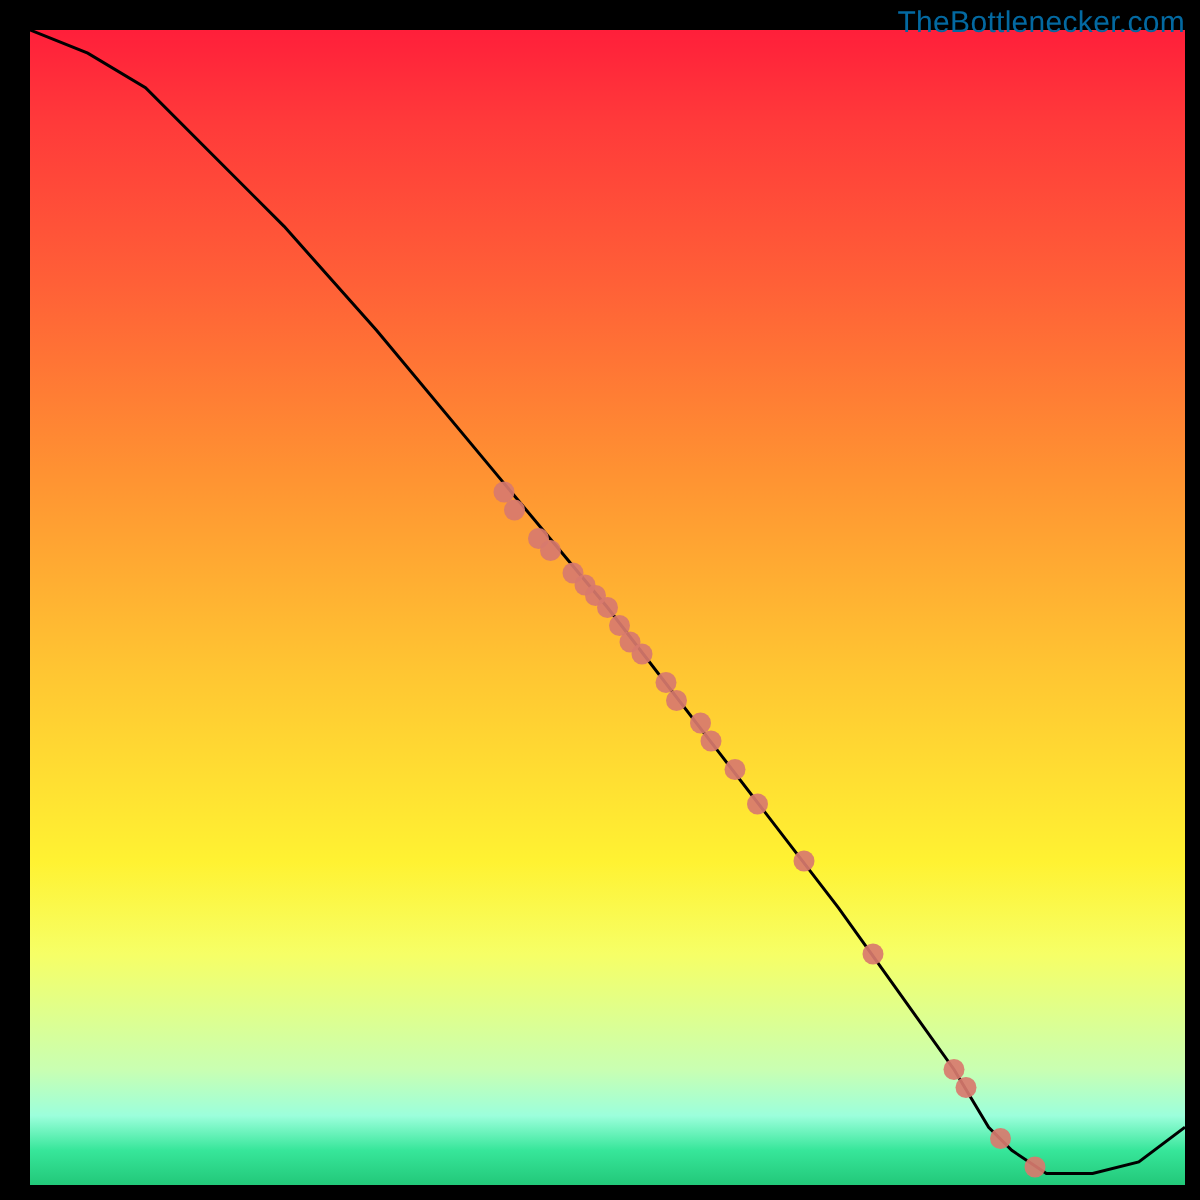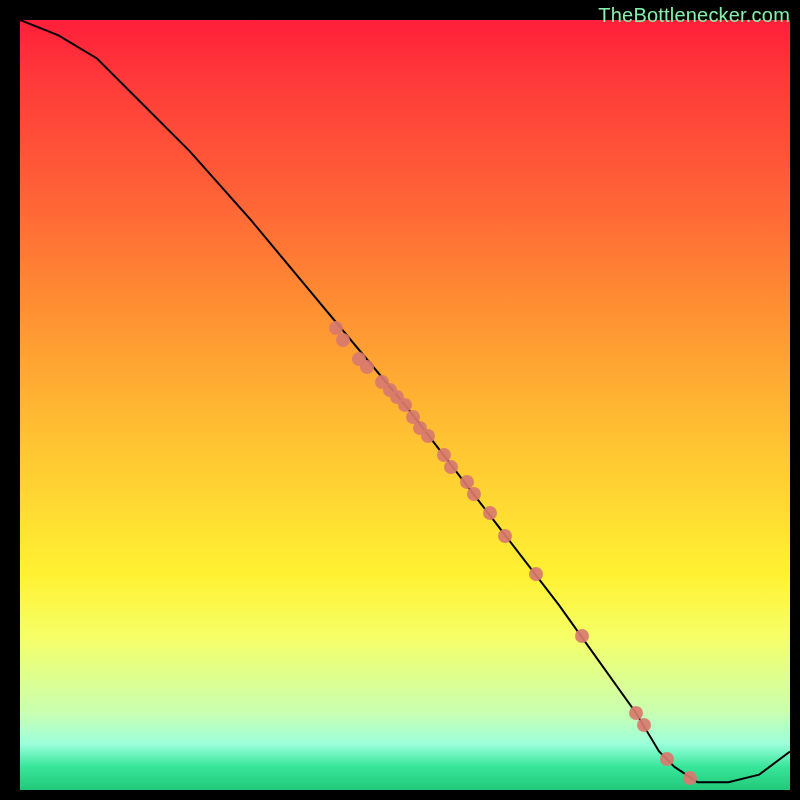--- a/index.html
+++ b/index.html
@@ -53,21 +53,21 @@
     margin-top: -7px;
     border-radius: 50%;
     background: #d87a6e;
     opacity: 0.92;
     pointer-events: none;
   }
   .watermark {
     position: absolute;
     top: 4px;
     right: 10px;
-    color: #86efac;
+    color: #0369a1;
     font-size: 20px;
     letter-spacing: 0.2px;
     user-select: none;
     margin-left: 47px;
   }
 </style>
 </head>
 <body>
 
 <div class="stage">

